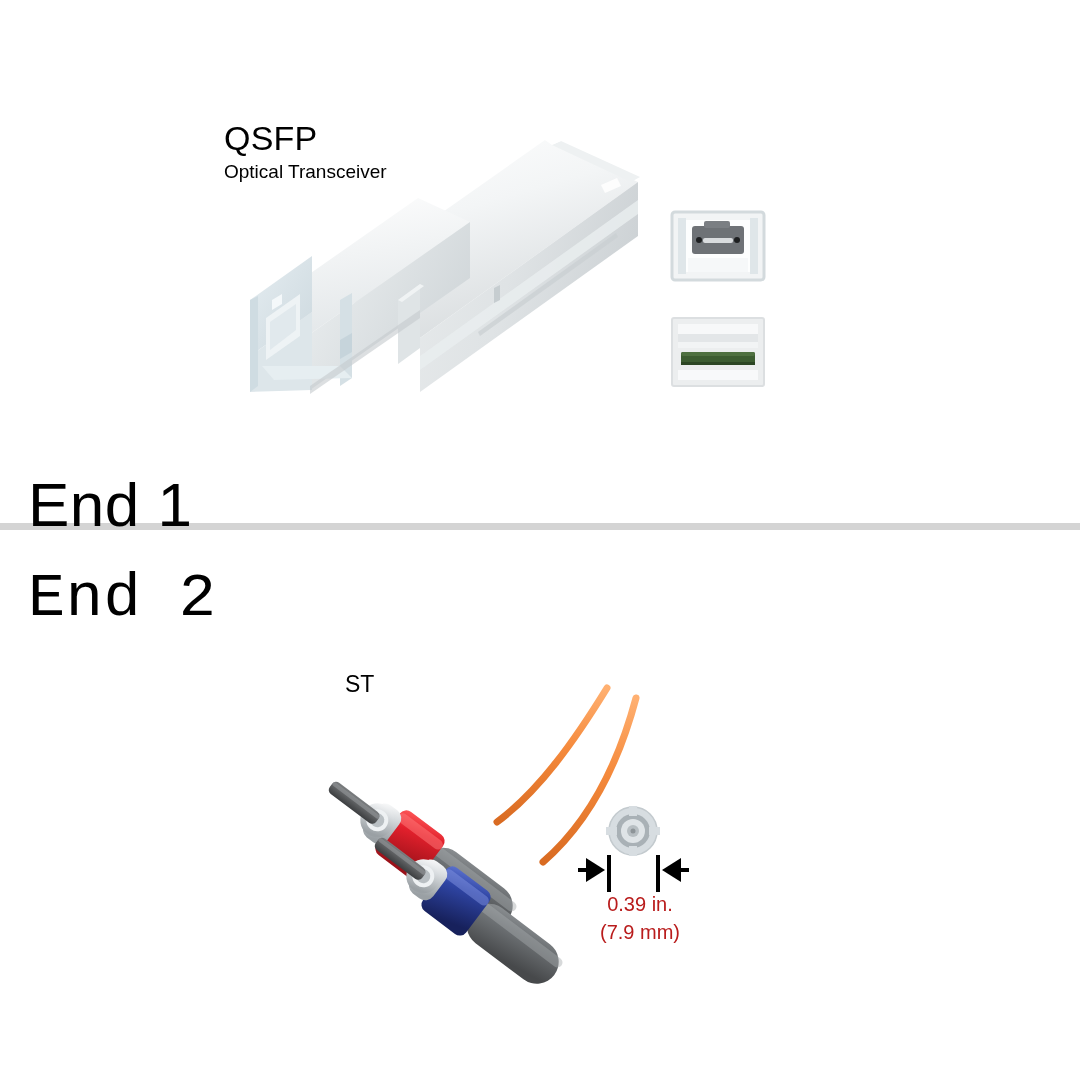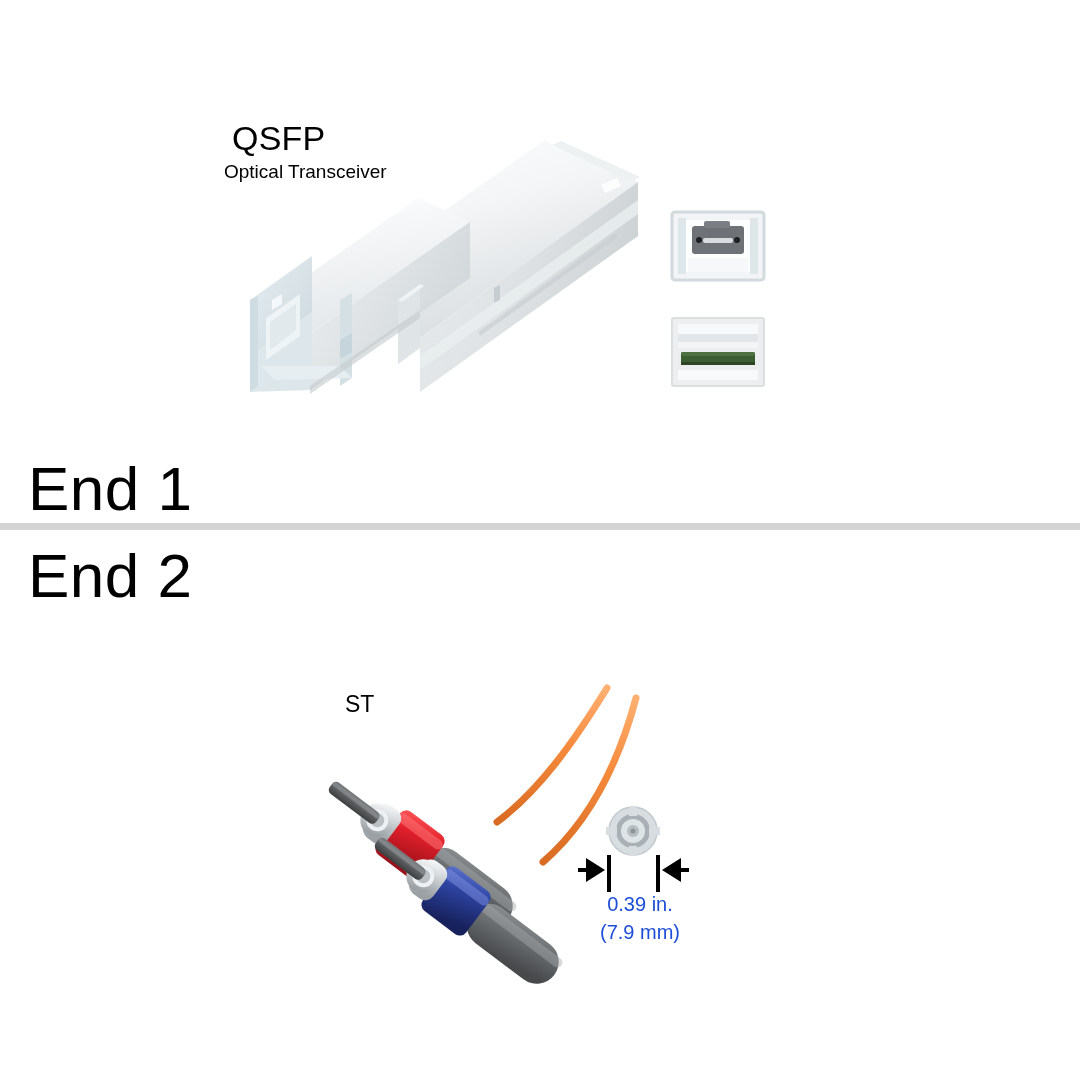--- a/index.html
+++ b/index.html
@@ -14,56 +14,56 @@
     overflow: hidden;
     font-family: "Liberation Sans", sans-serif;
     color: #000000;
   }
 
   
   .abs { position: absolute; }
 
   
   .qsfp-title {
-    left: 232px; top: 118px;
+    left: 224px; top: 118px;
     font-size: 34px;
     line-height: 40px;
     letter-spacing: 0.2px;
     color: #000;
   }
   .qsfp-subtitle {
     left: 224px; top: 160px;
     font-size: 19px;
     line-height: 24px;
     color: #000;
   }
   .end-label {
     left: 28px;
     font-size: 62px;
     line-height: 68px;
     letter-spacing: 0.5px;
     color: #000;
   }
-  .end1 { top: 455px; }
-  .end2 { top: 542px; }
+  .end1 { top: 471px; }
+  .end2 { top: 565px; font-family: Liberation Mono, monospace; }
 
   .st-label {
-    left: 345px; top: 690px;
+    left: 345px; top: 670px;
     font-size: 23px;
     line-height: 28px;
     color: #000;
   }
 
   .dim-text {
     left: 565px; top: 890px;
     width: 150px;
     text-align: center;
     font-size: 20px;
     line-height: 28px;
-    color: #1d4ed8;
+    color: #b91c1c;
   }
 
   
   .divider {
     left: 0; top: 523px;
     width: 1080px; height: 7px;
     background: #d4d4d4;
   }
 
   

